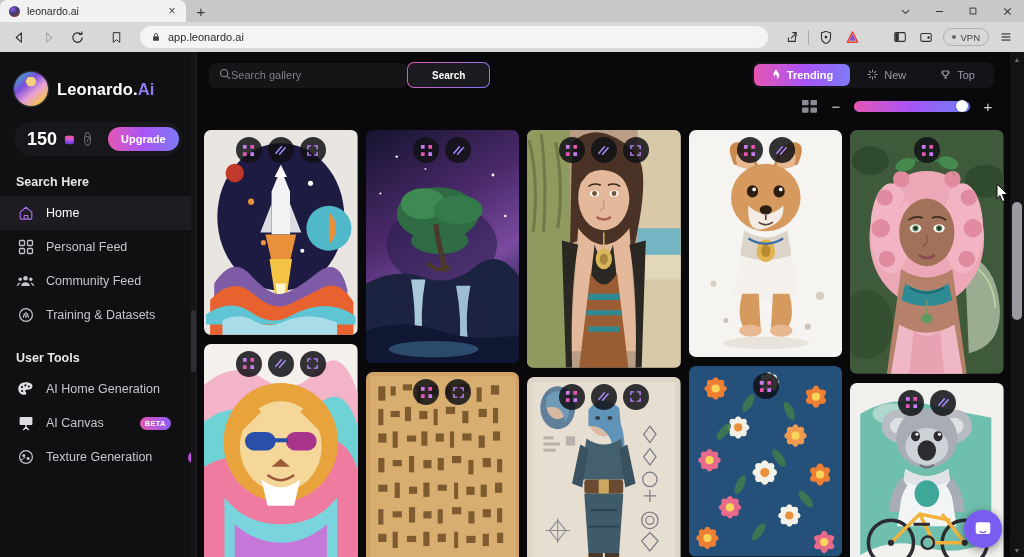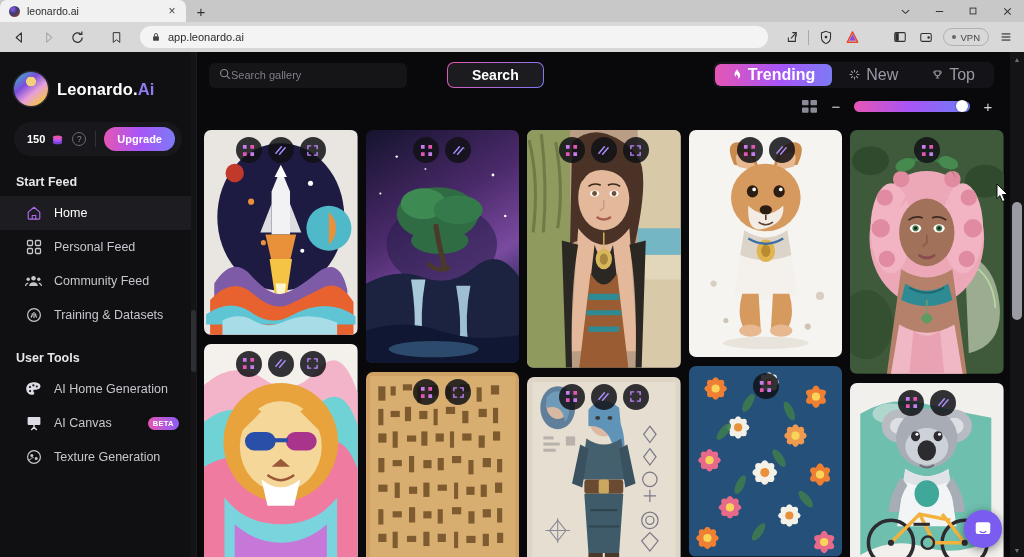--- a/index.html
+++ b/index.html
@@ -112,21 +112,21 @@
     flex: 0 0 auto;
   }
   .brand-name { font-size: 16.5px; font-weight: 700; color: #fff; letter-spacing: .1px; }
   .brand-name .ai { color: #8e7bf0; }
 
   .credits-pill {
     margin: 16px 14px 0 14px; height: 34px;
     background: #18181c; border-radius: 17px;
     display: flex; align-items: center; padding: 0 5px 0 13px;
   }
-  .credits-num { font-size: 11px; font-weight: 700; color: #fff; }
+  .credits-num { font-size: 18px; font-weight: 700; color: #fff; }
   .coin-icon { margin-left: 5px; display:flex; align-items:center; }
   .help-circle {
     width: 14px; height: 14px; border-radius: 50%;
     border: 1px solid #6b6b76; color: #8c8c98;
     font-size: 9px; display: flex; align-items: center;
     justify-content: center; margin-left: 7px; cursor: pointer;
   }
   .pill-div { width: 1px; height: 16px; background: #33333d; margin: 0 8px 0 9px; }
   .upgrade-btn {
     height: 24px; padding: 0 13px; border-radius: 12px;
@@ -135,21 +135,21 @@
     display: flex; align-items: center; cursor: pointer;
     border: none;
   }
 
   .nav-section-title {
     padding: 19px 0 7px 16px;
     font-size: 12.5px; font-weight: 700; color: #e6e6ea;
   }
   .nav-item {
     height: 34px; display: flex; align-items: center;
-    gap: 12px; padding-left: 25px; cursor: pointer;
+    gap: 12px; padding-left: 17px; cursor: pointer;
     color: #c6c6ce; font-size: 12.5px; position: relative;
   }
   .nav-item.active { background: #1c1c21; color: #fff; }
   .nav-icon { width: 17px; height: 17px; display: flex; align-items: center; justify-content: center; flex: 0 0 auto; }
   .nav-label { white-space: nowrap; }
   .badge {
     font-size: 7.5px; font-weight: 700; color: #fff;
     padding: 2px 5px; border-radius: 7px; margin-left: 24px;
     letter-spacing: .3px;
   }
@@ -172,36 +172,36 @@
   }
   .topbar { padding: 10px 30px 0 12px; }
   .topbar-row1 { display: flex; align-items: center; }
   .search-box {
     width: 198px; height: 25px; background: #151518;
     border-radius: 6px; display: flex; align-items: center;
     padding: 0 10px; cursor: text;
   }
   .search-ph { font-size: 11px; color: #7e7e8a; }
   .search-btn {
-    margin-left: 40px; height: 26px; padding: 0 24px;
+    height: 26px; padding: 0 24px;
     border-radius: 7px; background: #1b1b20;
     border: 1px solid transparent;
     background-image: linear-gradient(#1b1b20,#1b1b20), linear-gradient(120deg,#e556b4,#7d7af5);
     background-origin: border-box; background-clip: padding-box, border-box;
-    color: #fff; font-size: 14px; font-weight: 600;
+    color: #fff; font-size: 10px; font-weight: 600;
     display: flex; align-items: center; cursor: pointer;
   }
   .sort-group {
     margin-left: auto; display: flex; align-items: center;
     height: 26px; background: #141418; border-radius: 7px; padding: 2px;
   }
   .sort-tab {
     height: 22px; padding: 8px 17px; border-radius: 6px;
     display: flex; align-items: center; gap: 6px;
-    font-size: 16px; color: #9a9aa6; cursor: pointer;
+    font-size: 11px; color: #9a9aa6; cursor: pointer;
   }
   .sort-tab.active {
     background: linear-gradient(90deg,#e556b4 0%, #a855f7 55%, #7d7af5 100%);
     color: #fff; font-weight: 700;
   }
   .topbar-row2 { display: flex; align-items: center; margin-top: 9px; }
   .filter-group {
     display: flex; align-items: center; height: 24px;
     background: #141418; border-radius: 12px; padding: 2px;
   }
@@ -415,21 +415,21 @@
               <ellipse cx="8" cy="10" rx="5" ry="2.2" fill="#7b3fd4"></ellipse>
               <ellipse cx="8" cy="7.4" rx="5" ry="2.2" fill="#a855f7"></ellipse>
               <ellipse cx="8" cy="4.8" rx="5" ry="2.2" fill="#e556b4"></ellipse>
             </svg>
           </span>
           <span class="help-circle">?</span>
           <span class="pill-div"></span>
           <button class="upgrade-btn">Upgrade</button>
         </div>
 
-        <div class="nav-section-title">Start Feed</div>
+        <div class="nav-section-title">Search Here</div>
 
         <div class="nav-item active">
           <span class="nav-icon">
             <svg width="16" height="16" viewBox="0 0 18 18">
                 <path d="M2.5 8L9 2.6 15.5 8v7a.9.9 0 0 1-.9.9H3.4a.9.9 0 0 1-.9-.9z" fill="none" stroke="#b06df0" stroke-width="1.3" stroke-linejoin="round"></path>
                 <path d="M7 15.9v-4h4v4" fill="none" stroke="#b06df0" stroke-width="1.2"></path>
               </svg>
           </span>
           <span class="nav-label">Home</span>
         </div>

